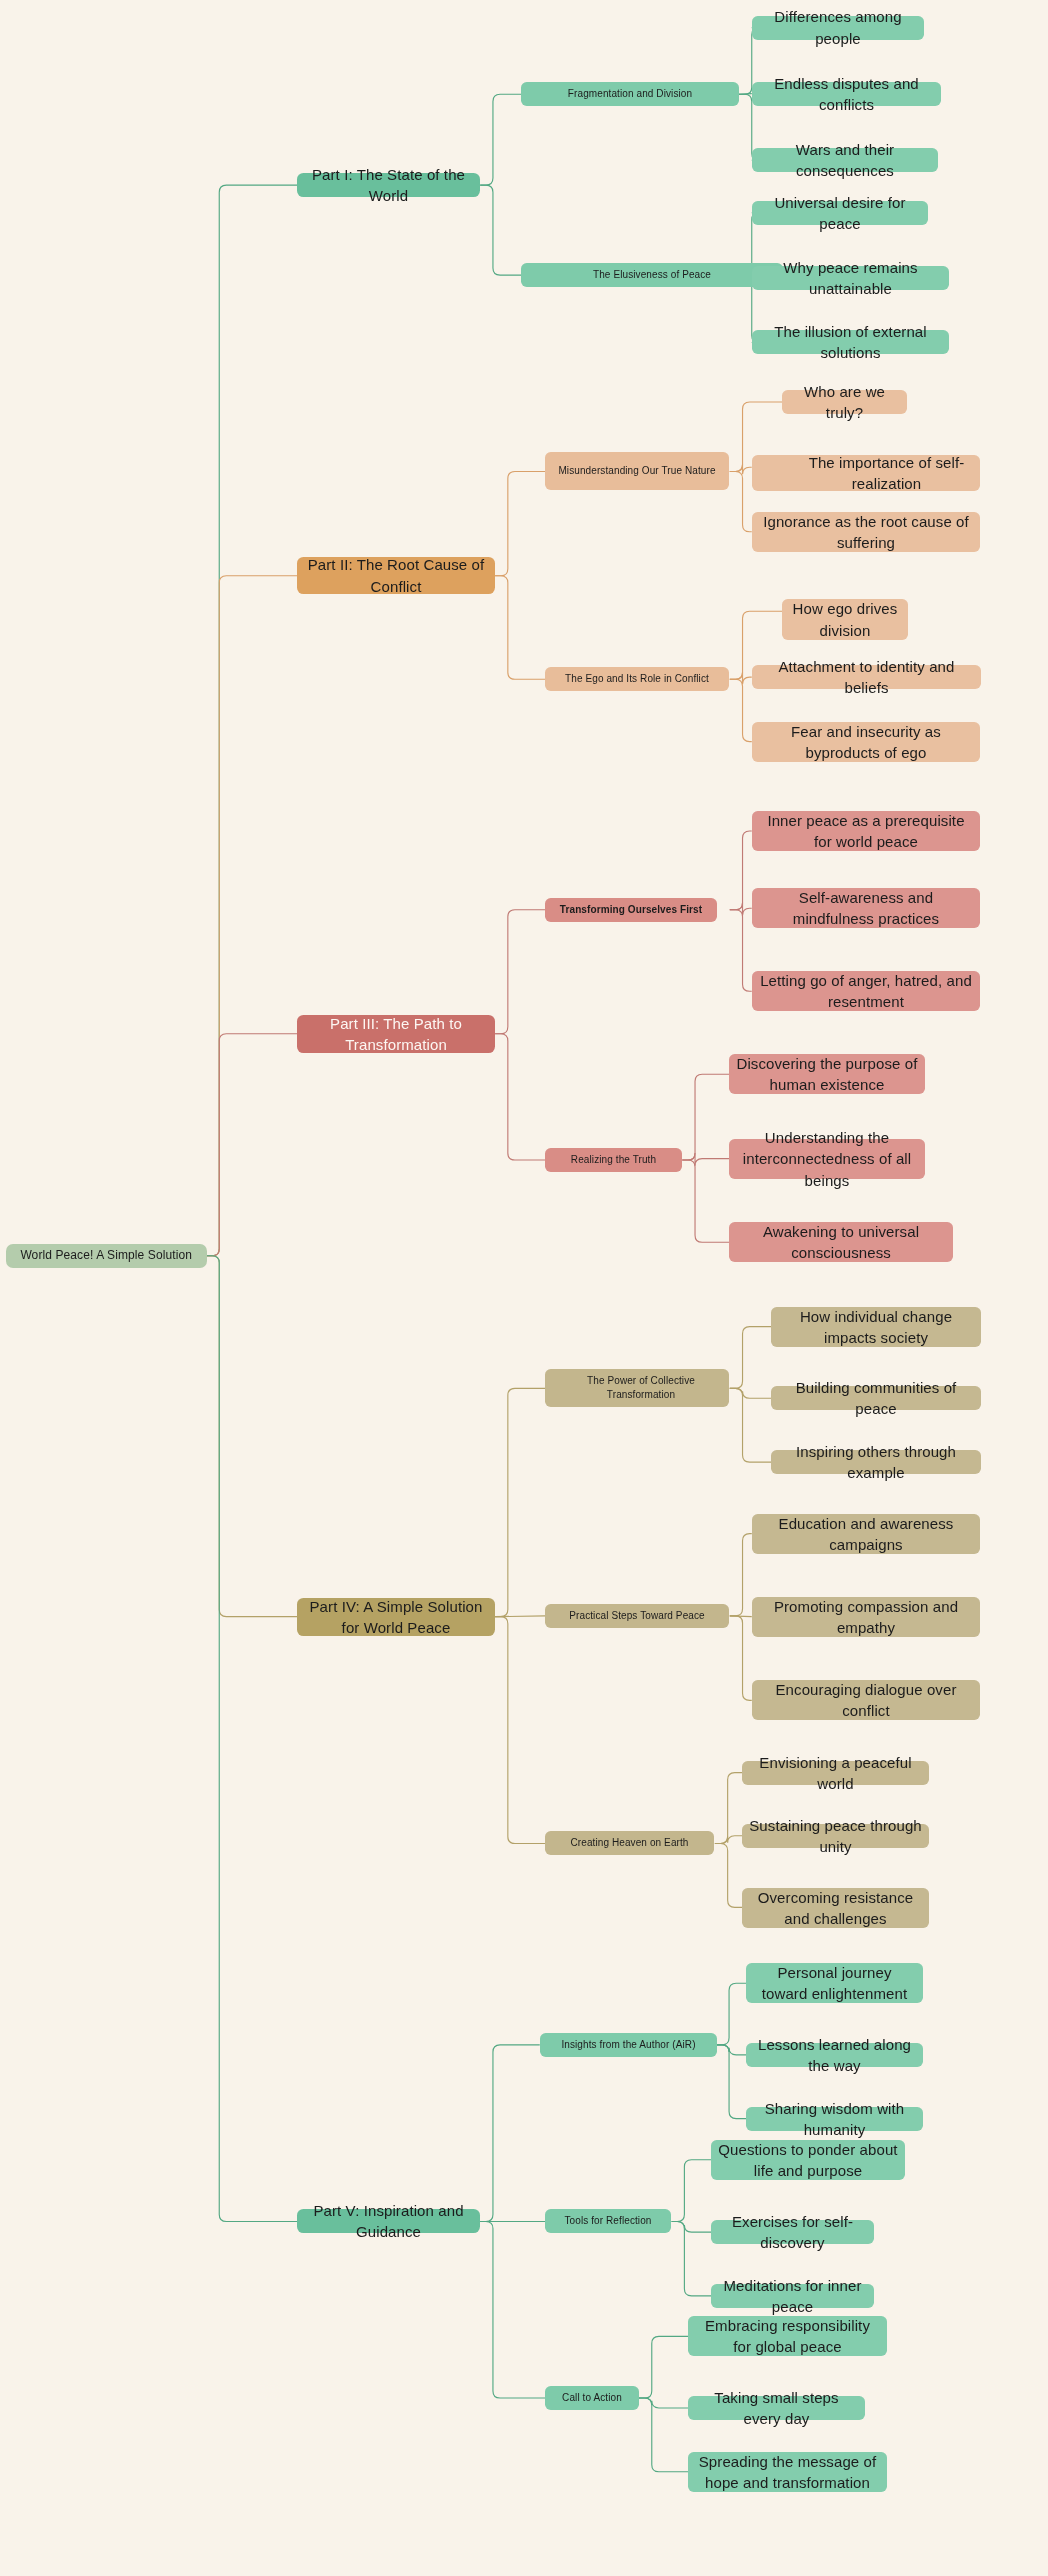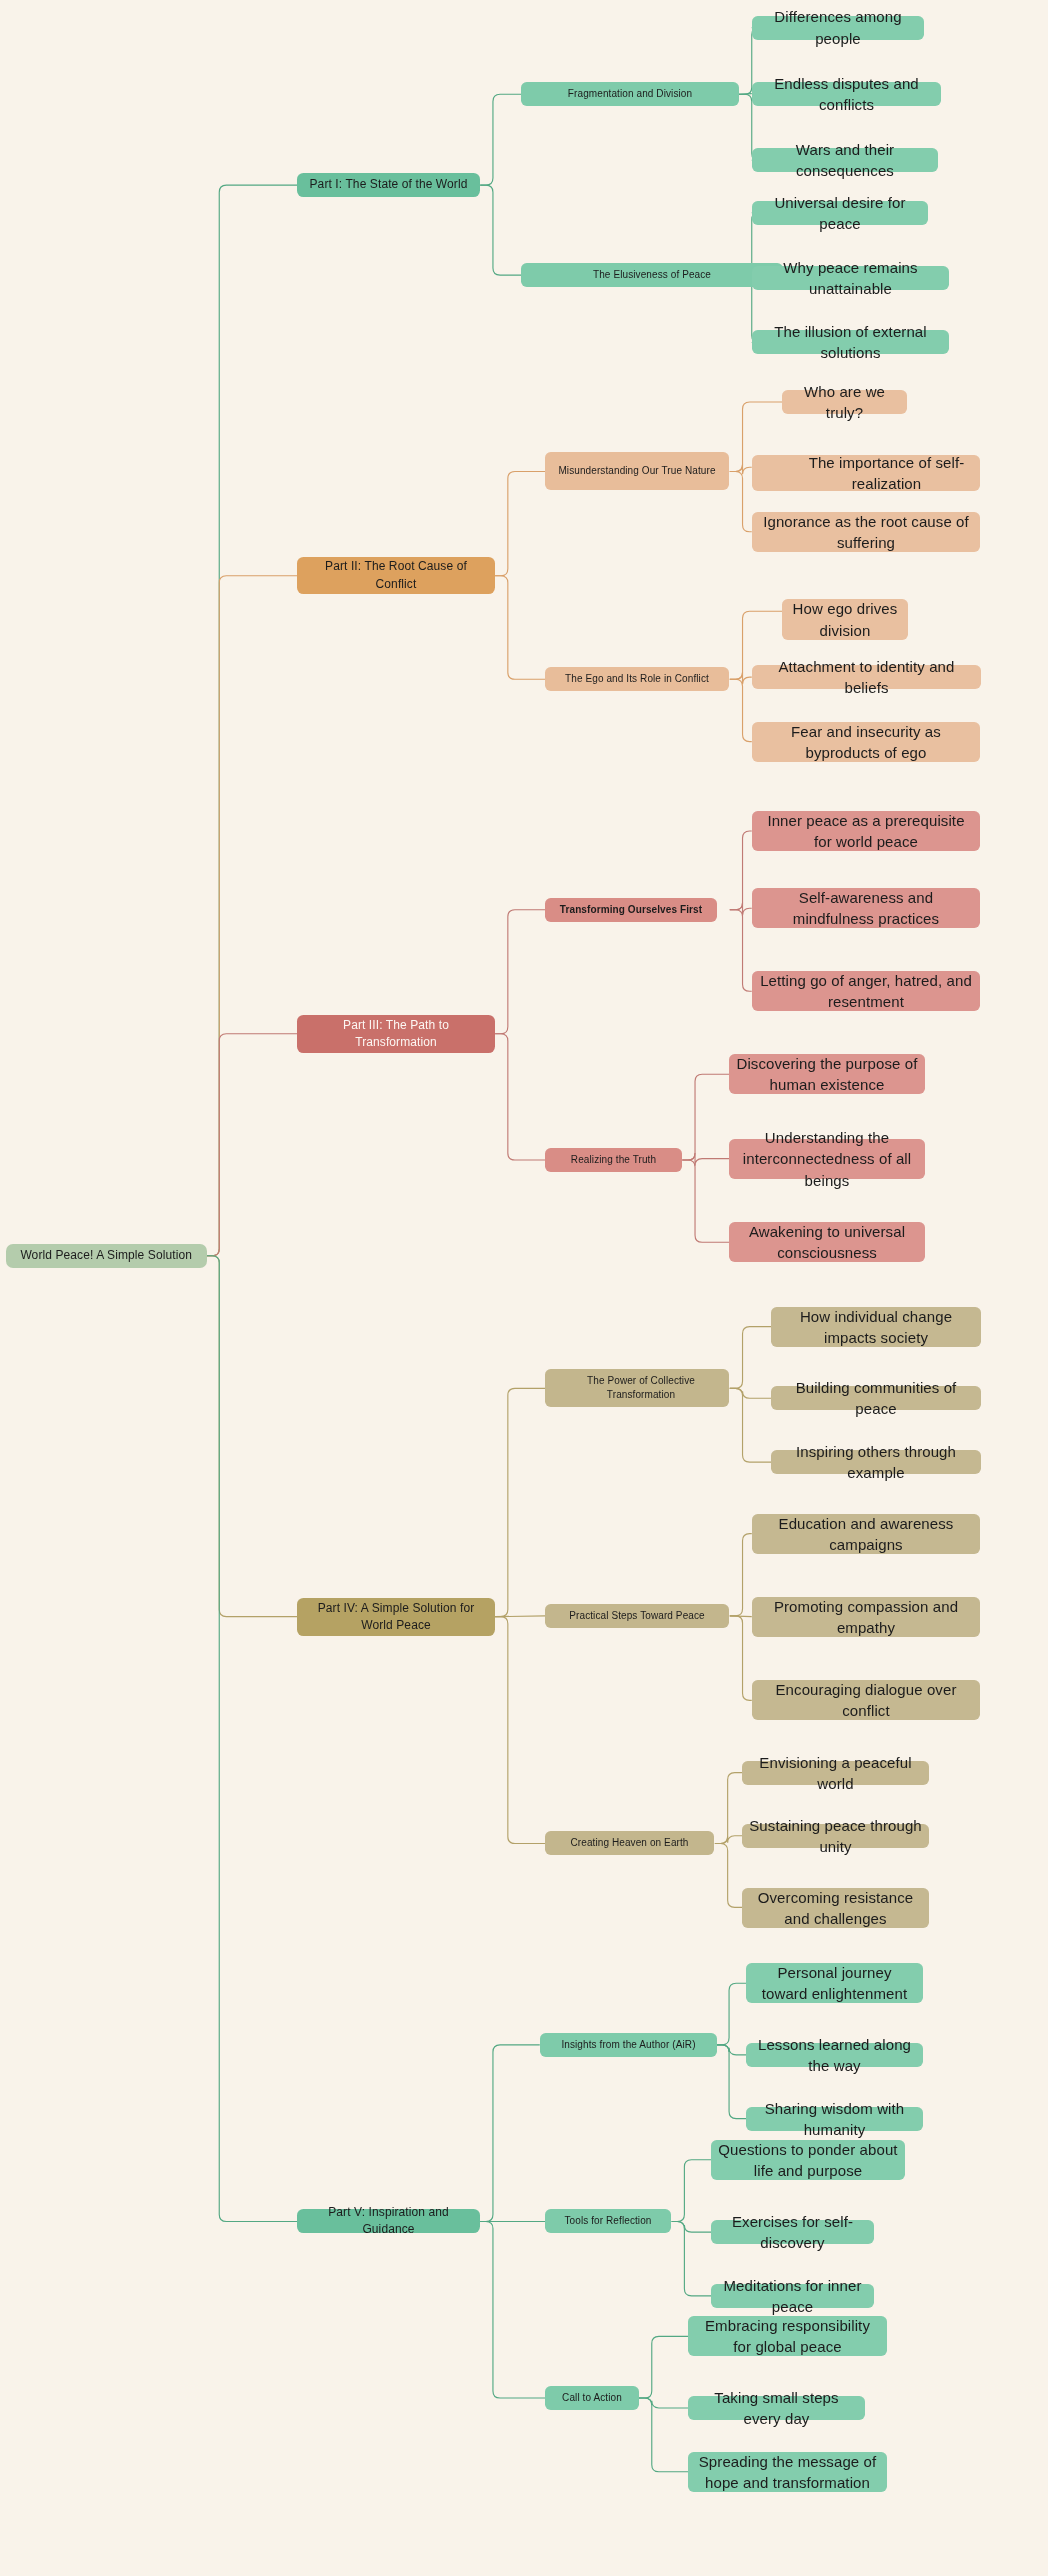--- a/index.html
+++ b/index.html
@@ -16,21 +16,21 @@
     position: absolute;
     display: flex; align-items: center; justify-content: center;
     text-align: center;
     border-radius: 5.7px;
     line-height: 1.42;
     color: #1c1c1c;
     padding: 2.8px 7px;
     letter-spacing: 0.1px;
   }
   .node.root   { background:#b4ccac; font-size:12px; border-radius:7px; }
-  .node.part   { font-size:12px; border-radius:6.4px; }
+  .node.part   { font-size:15px; border-radius:6.4px; }
   .node.sub    { font-size:10px; }
   .node.leaf   { font-size:15px; }
 
   
   .c-green-part { background:#69bf9c; }
   .c-green-sub  { background:#7ecbaa; }
   .c-green-leaf { background:#83cdad; }
 
   .c-orange-part { background:#dda15e; }
   .c-orange-sub  { background:#e8bd9a; }
@@ -124,21 +124,21 @@
       <div class="node leaf c-orange-leaf" style="left: 752px; top: 665px; width: 229px; height: 24px;">Attachment to identity and beliefs</div>
       <div class="node leaf c-orange-leaf" style="left: 752px; top: 722px; width: 228px; height: 40px;">Fear and insecurity as byproducts of ego</div>
       <div class="node part c-rose-part" style="left: 297px; top: 1015px; width: 198px; height: 38px;">Part III: The Path to Transformation</div>
       <div class="node sub c-rose-sub" style="left: 545px; top: 898px; width: 172px; height: 24px; font-weight: bold;">Transforming Ourselves First</div>
       <div class="node leaf c-rose-leaf" style="left: 752px; top: 811px; width: 228px; height: 40px;">Inner peace as a prerequisite for world peace</div>
       <div class="node leaf c-rose-leaf" style="left: 752px; top: 888px; width: 228px; height: 40px;">Self-awareness and mindfulness practices</div>
       <div class="node leaf c-rose-leaf" style="left: 752px; top: 971px; width: 228px; height: 40px;">Letting go of anger, hatred, and resentment</div>
       <div class="node sub c-rose-sub" style="left: 545px; top: 1148px; width: 137px; height: 24px;">Realizing the Truth</div>
       <div class="node leaf c-rose-leaf" style="left: 729px; top: 1054px; width: 196px; height: 40px;">Discovering the purpose of human existence</div>
       <div class="node leaf c-rose-leaf" style="left: 729px; top: 1139px; width: 196px; height: 40px;">Understanding the interconnectedness of all beings</div>
-      <div class="node leaf c-rose-leaf" style="left: 729px; top: 1222px; width: 196px; height: 40px;">Awakening to universal consciousness</div>
+      <div class="node leaf c-rose-leaf" style="left: 729px; top: 1222px; width: 224px; height: 40px;">Awakening to universal consciousness</div>
       <div class="node part c-khaki-part" style="left: 297px; top: 1598px; width: 198px; height: 38px;">Part IV: A Simple Solution for World Peace</div>
       <div class="node sub c-khaki-sub" style="left: 545px; top: 1369px; width: 184px; height: 38px; padding-left: 15px;">The Power of Collective Transformation</div>
       <div class="node leaf c-khaki-leaf" style="left: 771px; top: 1307px; width: 210px; height: 40px;">How individual change impacts society</div>
       <div class="node leaf c-khaki-leaf" style="left: 771px; top: 1386px; width: 210px; height: 24px;">Building communities of peace</div>
       <div class="node leaf c-khaki-leaf" style="left: 771px; top: 1450px; width: 210px; height: 24px;">Inspiring others through example</div>
       <div class="node sub c-khaki-sub" style="left: 545px; top: 1604px; width: 184px; height: 24px;">Practical Steps Toward Peace</div>
       <div class="node leaf c-khaki-leaf" style="left: 752px; top: 1514px; width: 228px; height: 40px;">Education and awareness campaigns</div>
       <div class="node leaf c-khaki-leaf" style="left: 752px; top: 1597px; width: 228px; height: 40px;">Promoting compassion and empathy</div>
       <div class="node leaf c-khaki-leaf" style="left: 752px; top: 1680px; width: 228px; height: 40px;">Encouraging dialogue over conflict</div>
       <div class="node sub c-khaki-sub" style="left: 545px; top: 1831px; width: 169px; height: 24px;">Creating Heaven on Earth</div>

